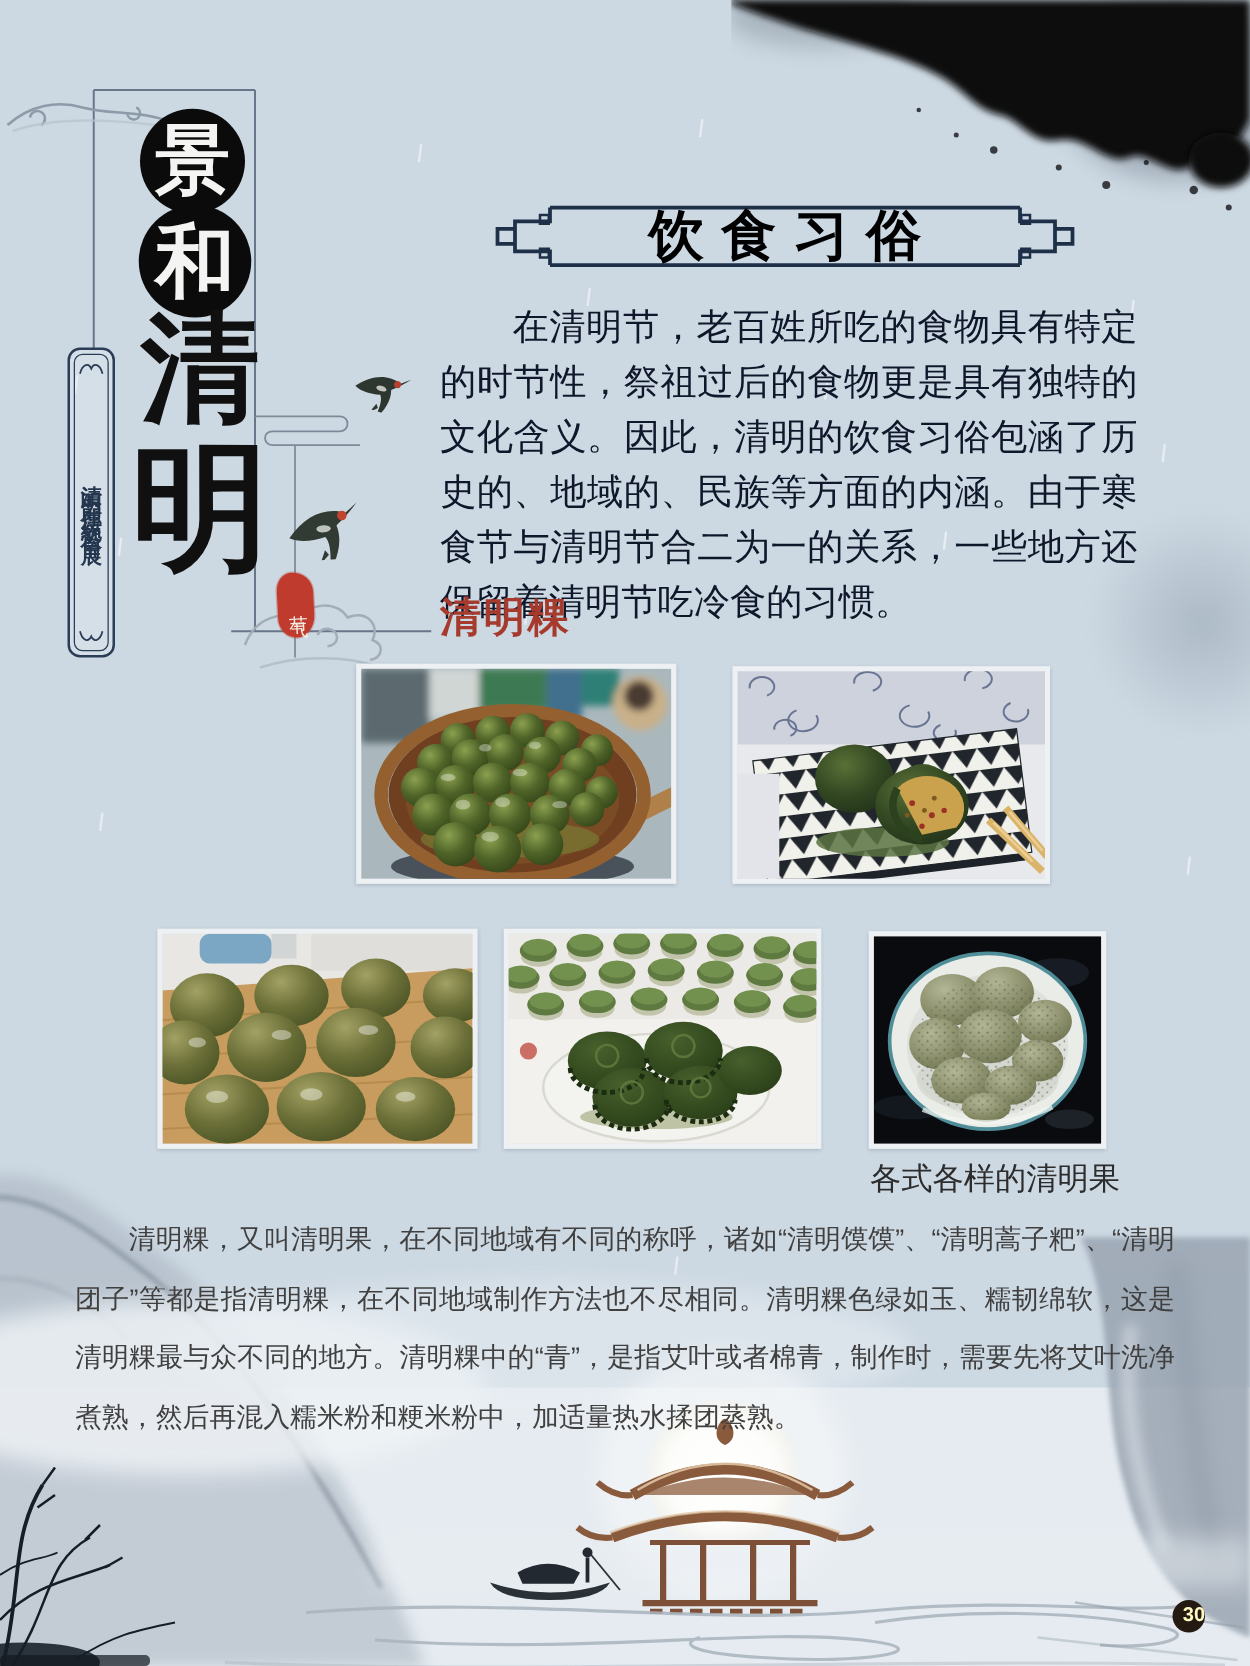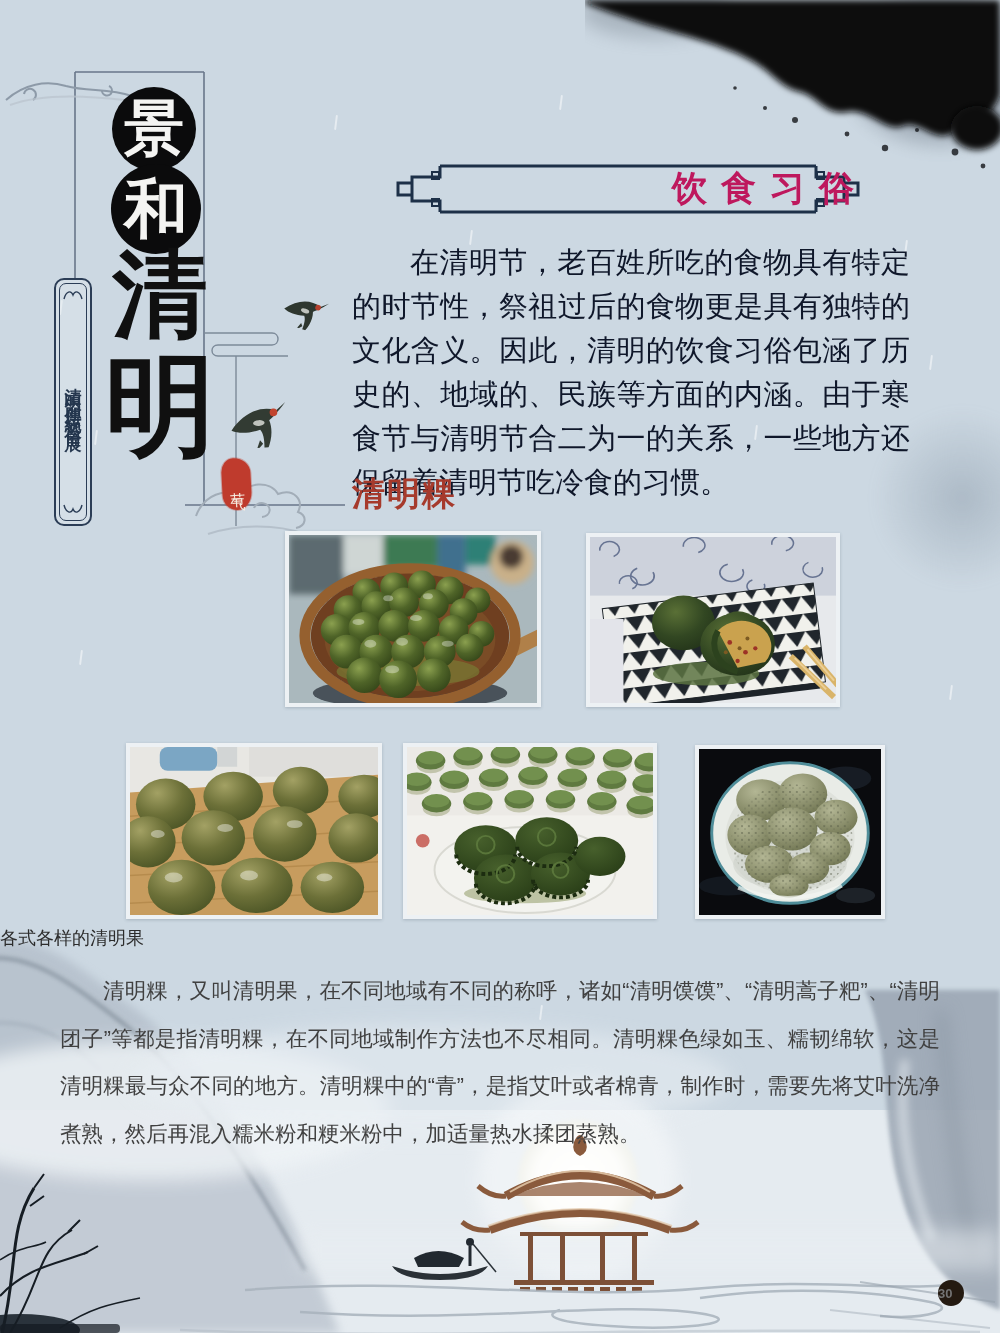--- a/index.html
+++ b/index.html
@@ -29,44 +29,44 @@
   .seal{position:absolute;left:222px;top:458px;width:29px;height:52px;background:#bf3b2d;border-radius:42% 58% 50% 50%/28% 30% 34% 30%;transform:rotate(-3deg);display:flex;align-items:center;justify-content:center;z-index:5;box-shadow:0 0 0 1px rgba(191,59,45,.35);}
   .seal-text{writing-mode:vertical-rl;text-orientation:upright;color:#f6ece1;font-size:15px;line-height:1;letter-spacing:4px;font-family:"Liberation Serif","DejaVu Serif",serif;}
 
   .swallow1{left:281px;top:295px;z-index:4;transform:rotate(18deg);}
   .swallow2{left:226px;top:402px;z-index:4;transform:rotate(-4deg);}
   .cloud-tl{left:4px;top:72px;z-index:3;}
   .mist-right{left:872px;top:408px;width:150px;height:180px;background:radial-gradient(ellipse at 60% 50%,rgba(122,138,154,.38),rgba(122,138,154,0) 70%);filter:blur(6px);z-index:1;}
 
   
   .banner{left:388px;top:161px;z-index:3;}
-  .banner-title{left:388px;top:163px;width:480px;height:52px;line-height:52px;text-align:right;font-size:35px;font-weight:700;color:#be185d;letter-spacing:14px;text-indent:14px;font-family:"Liberation Serif","DejaVu Serif",serif;z-index:4;}
+  .banner-title{left:388px;top:163px;width:480px;height:52px;line-height:52px;text-align:center;font-size:44px;font-weight:700;color:#000000;letter-spacing:14px;text-indent:14px;font-family:"Liberation Serif","DejaVu Serif",serif;z-index:4;}
 
   
   .intro{left:352px;top:240px;width:558px;font-size:29px;line-height:44px;color:#0f172a;text-align:justify;text-indent:2em;z-index:5;}
   .sect-head{left:352px;top:472px;font-size:33px;font-weight:700;color:#a63a2c;z-index:5;letter-spacing:2px;}
   .bodyp{left:60px;top:968px;width:880px;font-size:21.5px;line-height:47.5px;color:#404040;text-align:justify;text-indent:2em;z-index:6;}
-  .caption{left:0;top:926px;width:896px;text-align:left;font-size:18px;color:#2c2c2c;z-index:5;}
+  .caption{left:0;top:926px;width:896px;text-align:right;font-size:25px;color:#2c2c2c;z-index:5;}
 
   
   .ph{position:absolute;border:4px solid #edf1f4;box-sizing:border-box;z-index:4;background:#d8dde2;box-shadow:0 1px 3px rgba(60,75,90,.25);}
   .ph svg{width:100%;height:100%;}
   .phA{left:285px;top:531px;width:256px;height:176px;}
   .phB{left:586px;top:533px;width:254px;height:174px;}
   .phC{left:126px;top:743px;width:256px;height:176px;}
   .phD{left:403px;top:743px;width:254px;height:176px;}
   .phE{left:695px;top:745px;width:190px;height:174px;}
 
   
   .ink{left:585px;top:0;z-index:2;}
 
   
   .scene{left:0;top:930px;z-index:2;}
 
-  .badge{position:absolute;left:938px;top:1280px;width:26px;height:26px;border-radius:50%;background:#241a11;color:#737373;display:flex;align-items:center;justify-content:flex-start;font-size:13px;font-weight:700;z-index:7;}
+  .badge{position:absolute;left:938px;top:1280px;width:26px;height:26px;border-radius:50%;background:#241a11;color:#fef9c3;display:flex;align-items:center;justify-content:flex-end;font-size:16px;font-weight:700;z-index:7;}
 </style>
 </head>
 <body>
 
 <div class="page">
 
   <div class="rs" style="left:150px;top:210px"></div>
   <div class="rs" style="left:95px;top:430px"></div>
   <div class="rs" style="left:60px;top:300px"></div>
   <div class="rs" style="left:335px;top:115px"></div>

